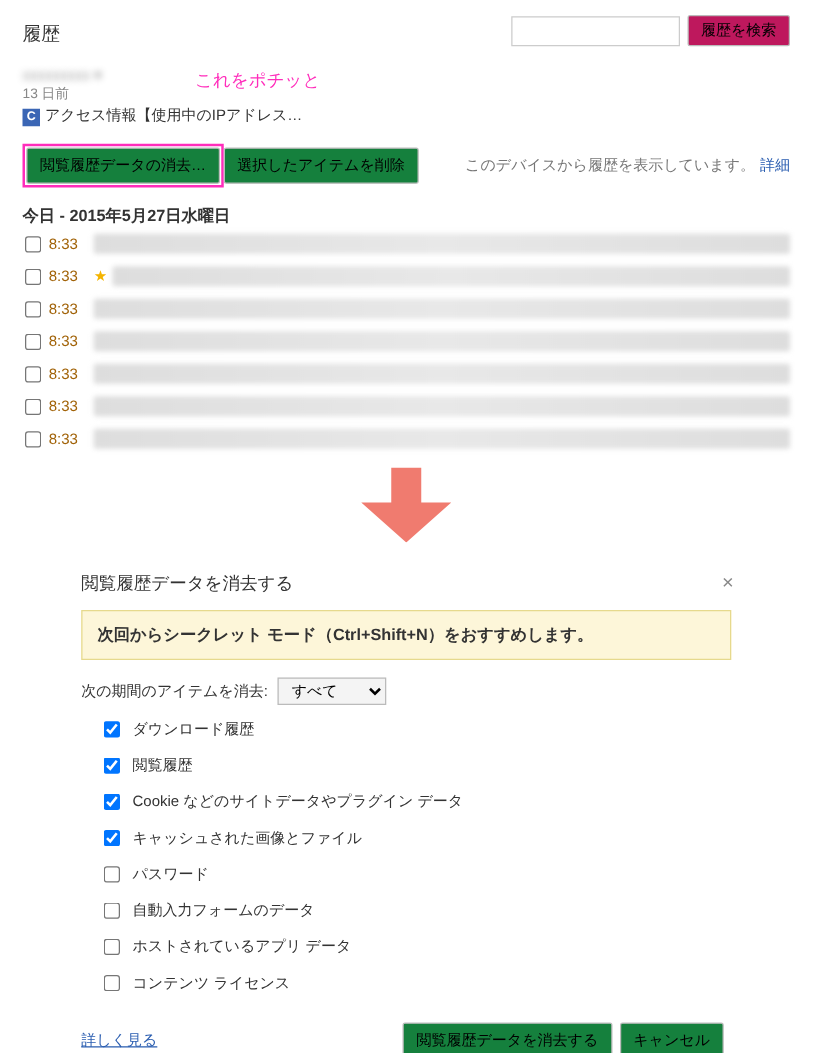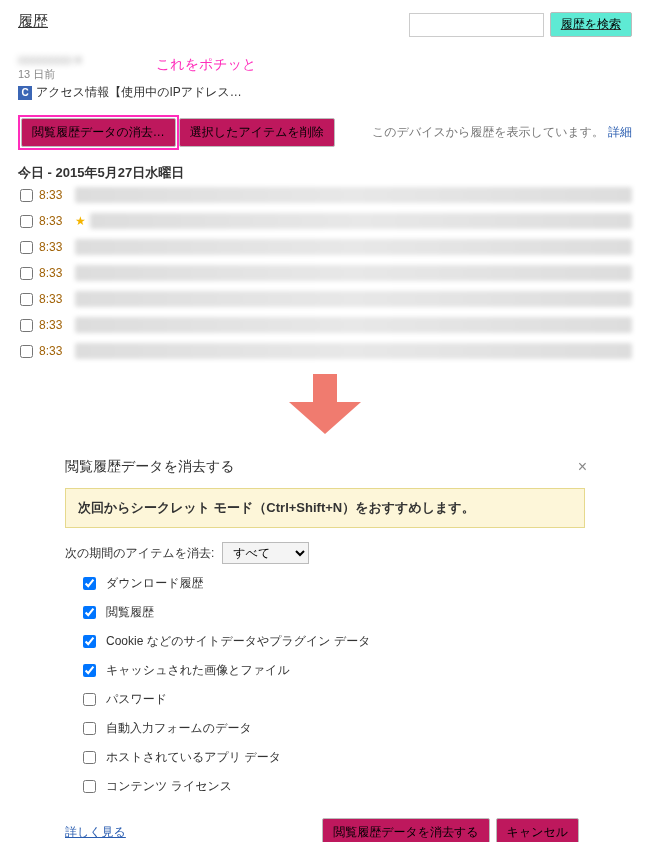--- a/index.html
+++ b/index.html
@@ -8,43 +8,42 @@
   font-size: 12px;
   color: #333;
   width: 650px;
   background: #fff;
 }
 .page {
   padding: 12px 18px;
 }
 .header-row {
   display: flex;
-  align-items: flex-start;
+  align-items: flex-end;
   justify-content: space-between;
   padding-bottom: 6px;
-  text-decoration: underline;
 }
 .page-title {
   font-size: 15px;
   font-weight: normal;
 }
 .search-group {
   display: flex;
   align-items: center;
   gap: 6px;
 }
 input.search {
   width: 125px;
   height: 20px;
   border: 1px solid #ccc;
   padding: 1px 4px;
   font-size: 12px;
 }
 button.small {
-  background: #5eead4;
+  background: #be185d;
   border: 1px solid #bbb;
   border-radius: 2px;
   padding: 3px 10px;
   font-size: 12px;
   cursor: pointer;
 }
 .blur {
   color: transparent;
   text-shadow: 0 0 6px #999;
   user-select: none;
@@ -70,21 +69,21 @@
   line-height: 14px;
   font-weight: bold;
   margin-right: 4px;
 }
 .toolbar {
   margin-top: 14px;
   display: flex;
   align-items: center;
 }
 button.tool {
-  background: #be185d;
+  background: #15803d;
   border: 1px solid #bbb;
   border-radius: 2px;
   padding: 5px 10px;
   font-size: 12px;
   cursor: pointer;
   margin-right: 6px;
 }
 .hot-box {
   border: 2px solid #ff2dbb;
   display: inline-block;

